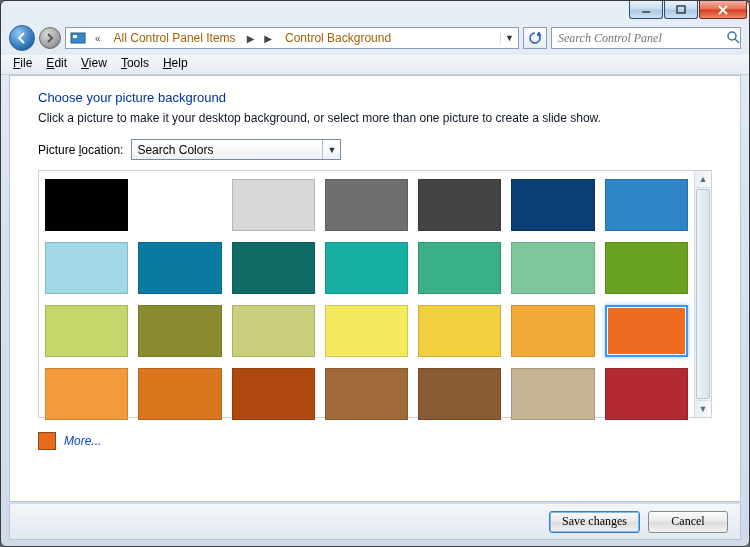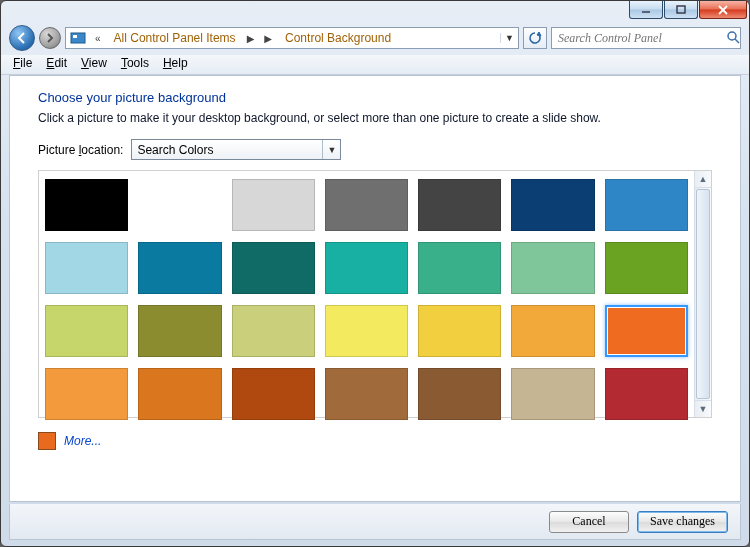--- a/index.html
+++ b/index.html
@@ -340,17 +340,17 @@
       </div>
 
       <div class="more-row">
         <div class="more-swatch" id="more-swatch" style="background: rgb(232, 106, 31);"></div>
         <span class="more-link">More...</span>
       </div>
     </div>
   </div>
 
   <div class="footer">
+    <button class="footbtn primary">Save changes</button>
     <button class="footbtn">Cancel</button>
-    <button class="footbtn primary">Save changes</button>
   </div>
 
 </div>
 
 </body></html>

